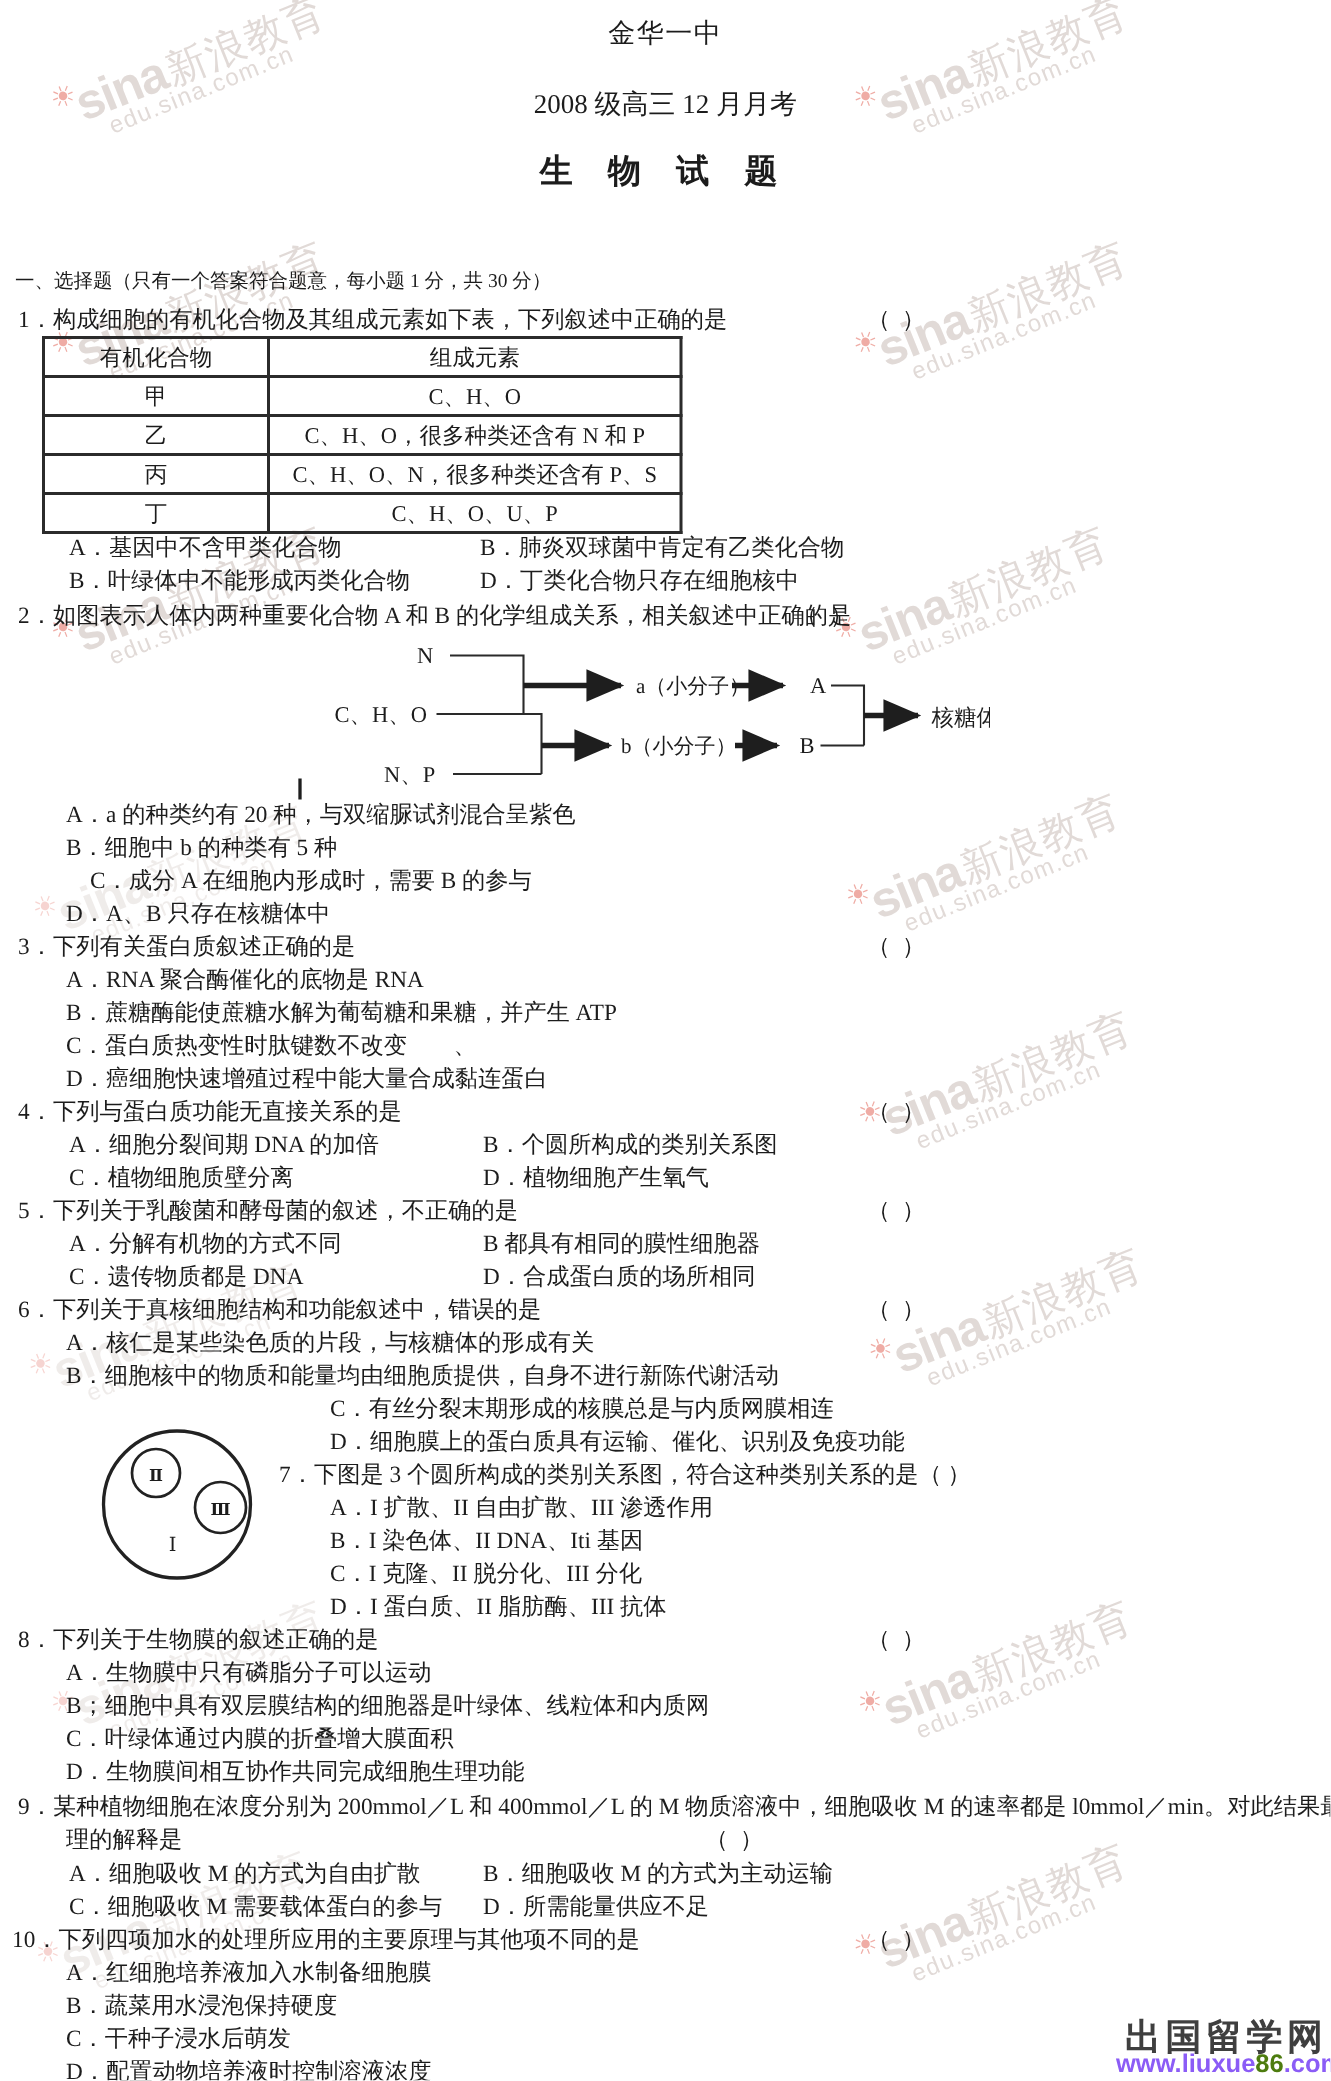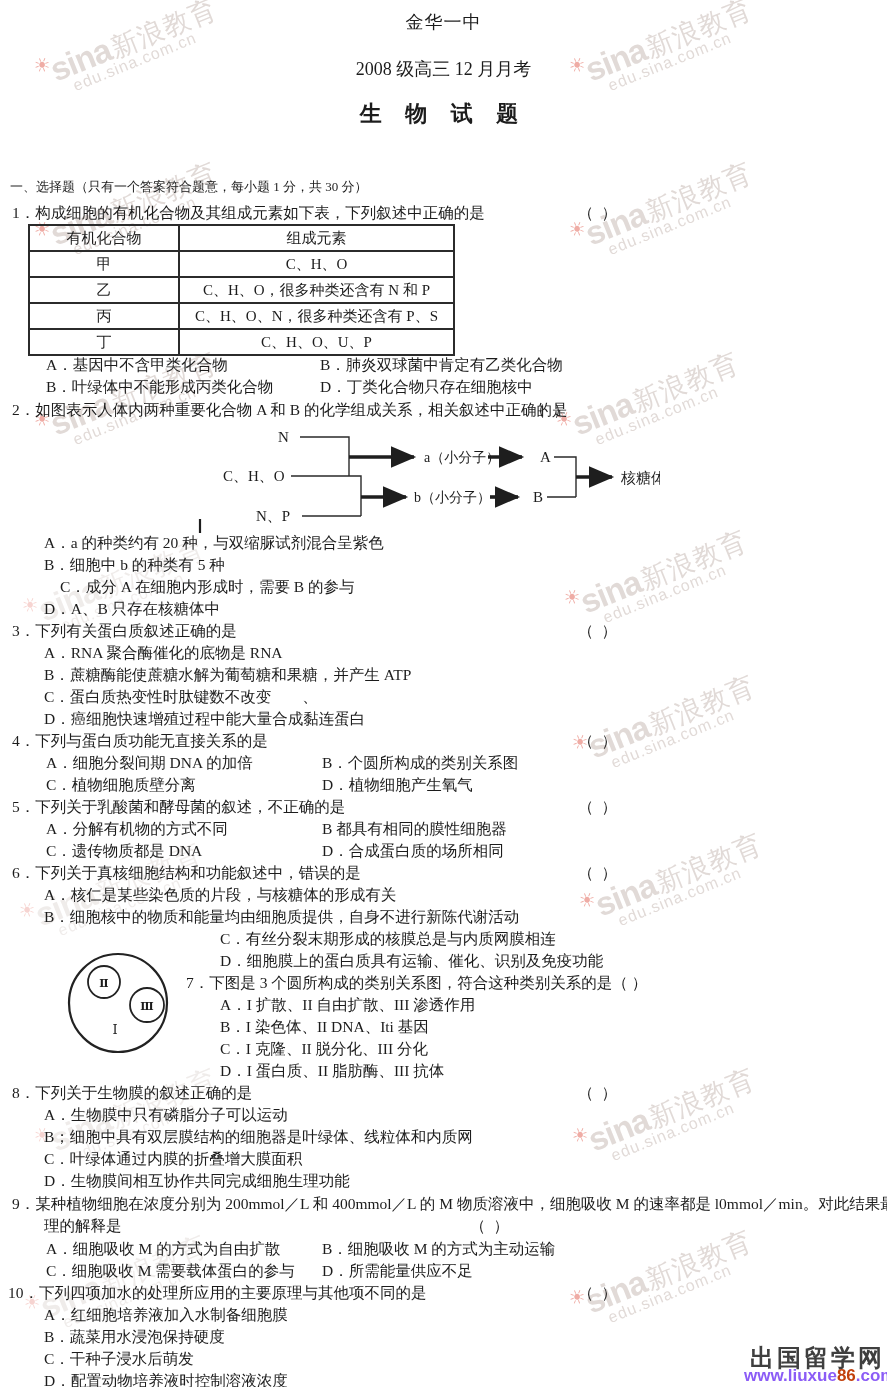--- a/index.html
+++ b/index.html
@@ -42,21 +42,21 @@
   .wm-brand { font-size:33px; font-weight:bold; letter-spacing:-1px; }
   .wm-cn { font-size:27px; margin-left:2px; letter-spacing:1px; }
   .wm-l2 { color:#c9bcb7; font-size:16px; margin:-2px 0 0 30px; letter-spacing:1px; }
 
   
   .footer-name { left:750px; top:1342px; font-family:"Liberation Sans","DejaVu Sans",sans-serif;
                  font-size:24px; font-weight:bold; color:#3f3f3f; letter-spacing:3px; }
   .footer-url  { left:744px; top:1366px; font-family:"Liberation Sans","DejaVu Sans",sans-serif;
                  font-size:17px; font-weight:bold; }
   .url-blue { color:#8b5cf6; }
-  .url-red  { color:#c2410c; }
+  .url-red  { color:#4d7c0f; }
 </style>
 </head>
 <body>
 
 <div class="page">
   <div id="wm-layer">
       <div class="wm" style="left: 575px; top: 58px;">
     <div class="wm-l1"><span class="wm-eye">☀</span><span class="wm-brand">sina</span><span class="wm-cn">新浪教育</span></div>
     <div class="wm-l2">edu.sina.com.cn</div>
   </div>

